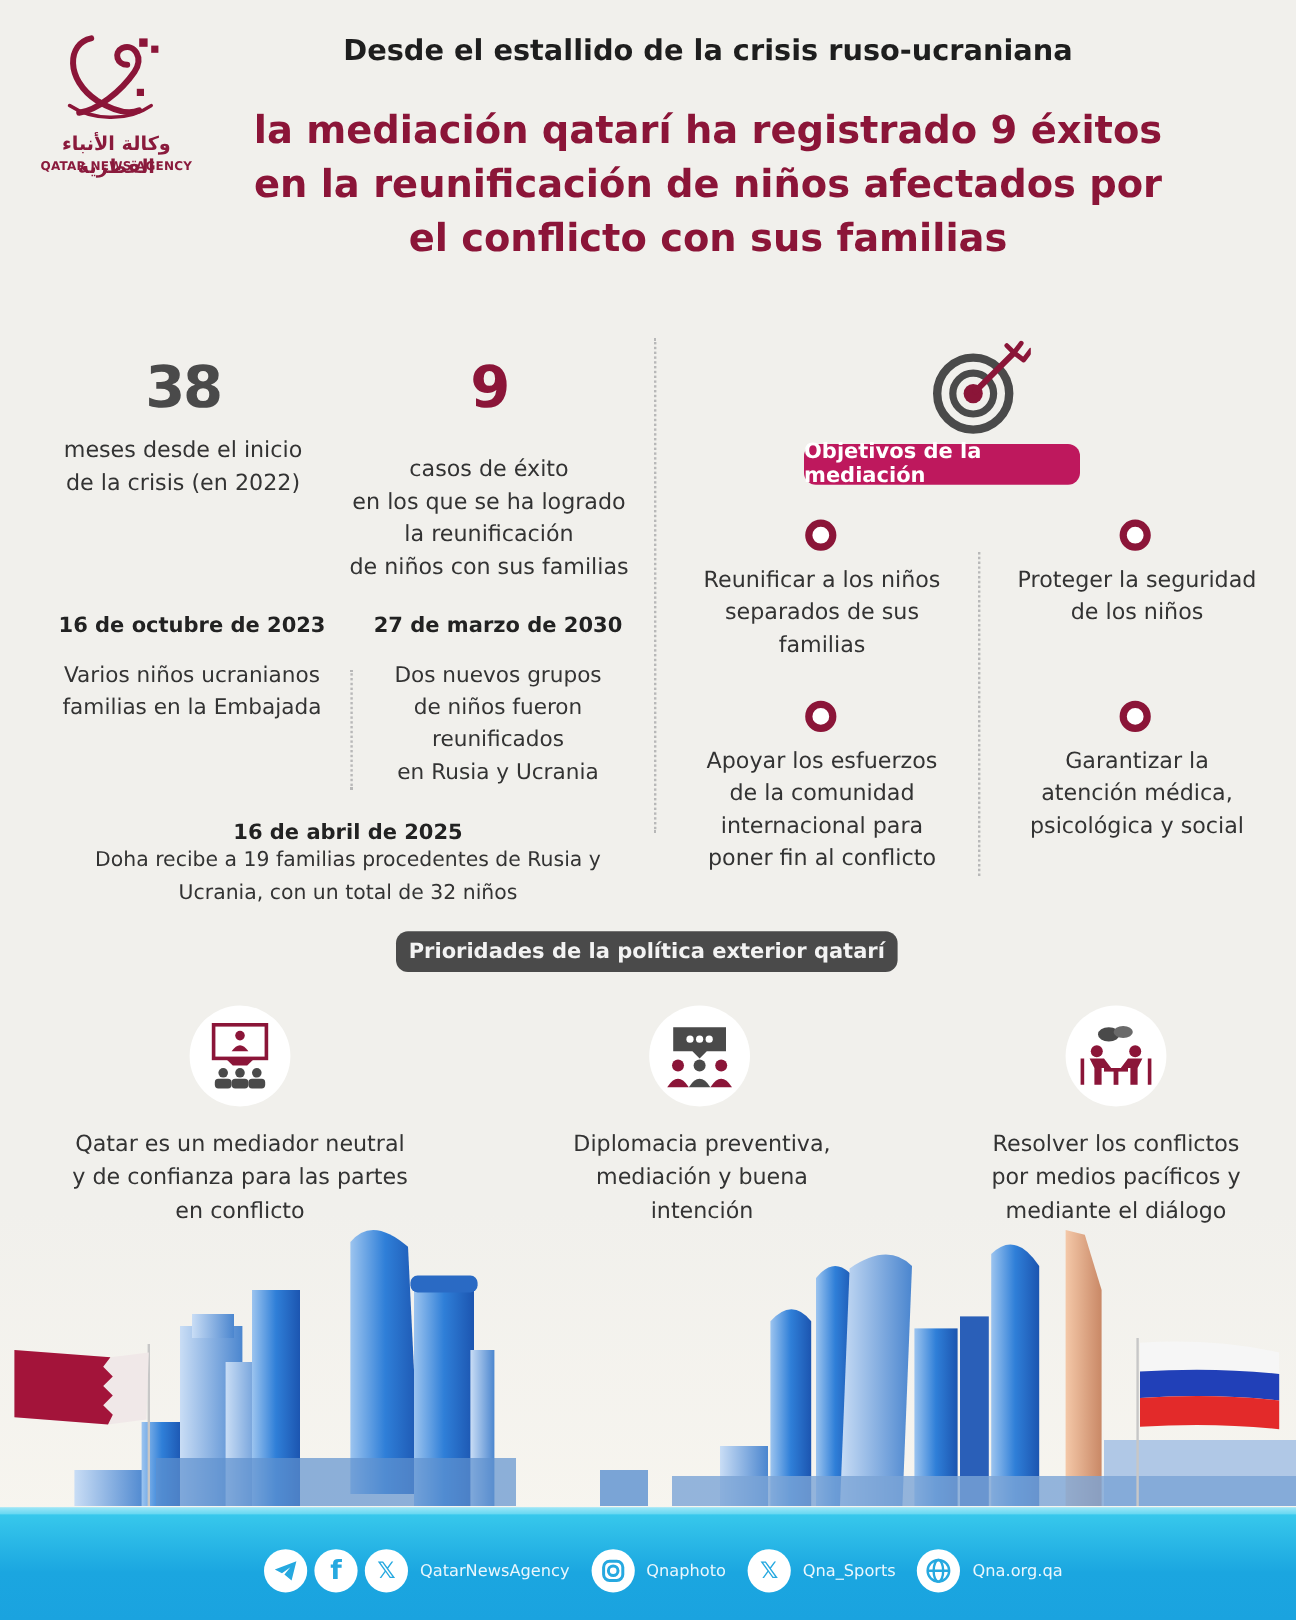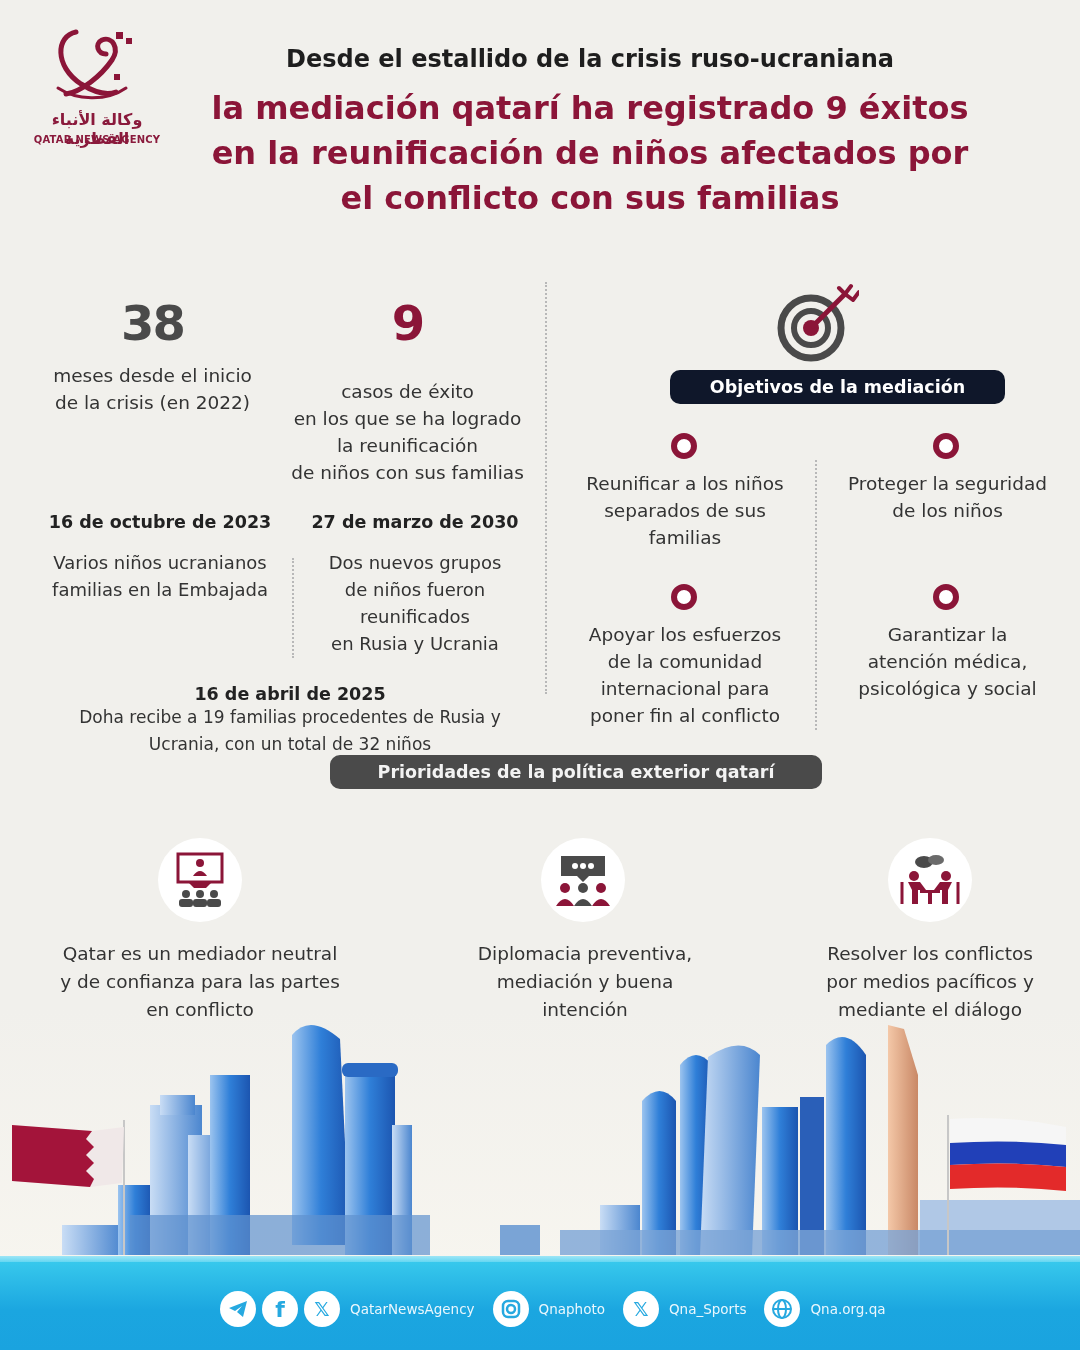--- a/index.html
+++ b/index.html
@@ -13,44 +13,44 @@
   .abs { position: absolute; }
   .center { text-align: center; }
 
   
   .logo { left: 22px; top: 26px; width: 150px; height: 130px; }
   .logo svg { position: absolute; left: 24px; top: 0; }
   .logo-ar { position: absolute; left: 0; width: 150px; top: 84px; text-align: center; color: #8a1a3c; font-size: 16px; font-weight: bold; }
   .logo-en { position: absolute; left: 0; width: 150px; top: 108px; text-align: center; color: #8a1a3c; font-size: 10px; font-weight: bold; letter-spacing: 0.2px; }
 
   
-  .kicker { left: 220px; top: 45px; width: 740px; font-size: 24px; font-weight: bold; color: #1e1e1e; }
+  .kicker { left: 220px; top: 28px; width: 740px; font-size: 24px; font-weight: bold; color: #1e1e1e; }
   .headline { left: 200px; top: 86px; width: 780px; font-size: 32px; line-height: 45px; font-weight: bold; color: #8b1538; }
 
   
   .stat-num { font-family: "DejaVu Sans", sans-serif; font-weight: bold; font-size: 48px; line-height: 74px; letter-spacing: -2px; }
   .stat-desc { font-size: 18.5px; line-height: 27px; color: #333; }
 
   .date-title { font-size: 17.5px; font-weight: bold; color: #222; }
   .date-desc { font-size: 18px; line-height: 27px; color: #333; }
 
   .vdots { border-left: 2px dotted #b8b8b8; width: 0; }
 
   
   .pill-red {
-    left: 670px; top: 370px; width: 335px; height: 34px; border-radius: 10px;
-    background: #0f172a; color: #fff; font-weight: bold; font-size: 17.5px;
+    left: 670px; top: 370px; width: 230px; height: 34px; border-radius: 10px;
+    background: #be185d; color: #fff; font-weight: bold; font-size: 17.5px;
     display: flex; align-items: center; justify-content: center;
   }
   .ring { width: 26px; height: 26px; border-radius: 50%; border: 6px solid #8b1538; background: #fff; }
   .obj-text { font-size: 18.5px; line-height: 27px; color: #333; }
 
   
   .pill-gray {
-    left: 330px; top: 755px; width: 492px; height: 34px; border-radius: 10px;
+    left: 330px; top: 776px; width: 418px; height: 34px; border-radius: 10px;
     background: #4a4a4a; color: #f3f3f3; font-weight: bold; font-size: 17.5px;
     display: flex; align-items: center; justify-content: center;
   }
   .icon-circle { width: 84px; height: 84px; border-radius: 50%; background: #ffffff; display: flex; align-items: center; justify-content: center; }
   .prio-text { font-size: 18.5px; line-height: 28px; color: #333; }
 
   
   .sky-fade { left: 0; top: 1010px; width: 1080px; height: 260px; background: linear-gradient(#f1f0ec, #f7f5ef); }
   .sea { left: 0; top: 1262px; width: 1080px; height: 88px; background: linear-gradient(#37c8ec, #1ba6e0 55%, #1aa3df); }
   .sea-line { left: 0; top: 1256px; width: 1080px; height: 10px; background: linear-gradient(#9ee6f6, #3fcdef); }

